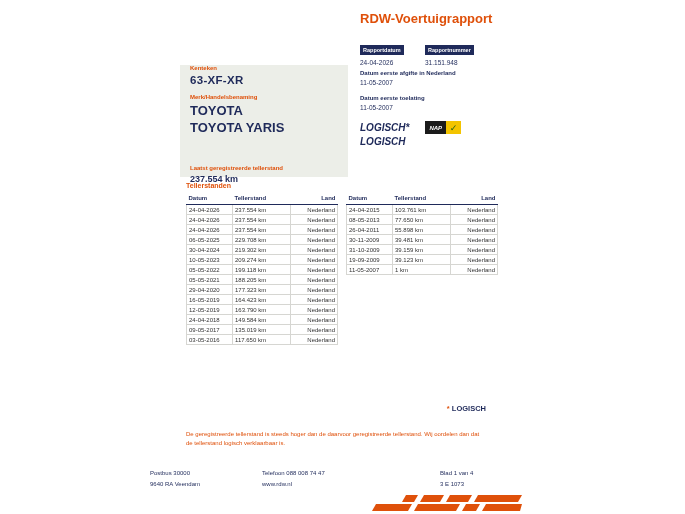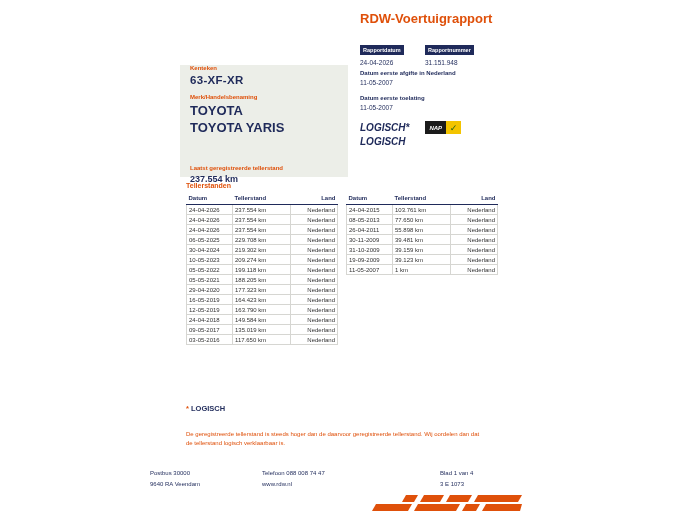--- a/index.html
+++ b/index.html
@@ -43,21 +43,21 @@
   .section-title { font-size:7px; font-weight:bold; color:#df500a; margin-bottom:4px; }
   .tables { display:flex; gap:8px; align-items:flex-start; }
   table { border-collapse:collapse; table-layout:fixed; }
   .c-datum { width:46px; } .c-teller { width:58px; } .c-land { width:47px; }
   th { font-size:6px; font-weight:bold; text-align:left; color:#1f2a5a; border-bottom:1px solid #1f2a5a; padding:2px 2px 3px; }
   td { font-size:6px; color:#333333; border:1px solid #d6d6d2; padding:1.5px 2px; white-space:nowrap; }
   th.land, td.land { text-align:right; }
 
   
   .footnote { left:186px; top:404px; width:300px; }
-  .footnote-title { font-size:7.5px; font-weight:bold; color:#1f2a5a; margin-bottom:17px; }
+  .footnote-title { font-size:7.5px; font-weight:bold; color:#1f2a5a; margin-bottom:17px;text-align:right; }
   .footnote-title .star { color:#df500a; }
   .footnote-text { font-size:6px; color:#df500a; line-height:1.55; }
 
   
   .footer-col { font-size:6px; color:#1f2a5a; line-height:1.8; }
   .footer-left { left:150px; top:468px; }
   .footer-mid { left:262px; top:468px; }
   .footer-right { left:440px; top:468px; }
   .footer-link { color:#1f2a5a; text-decoration:none; }
 

